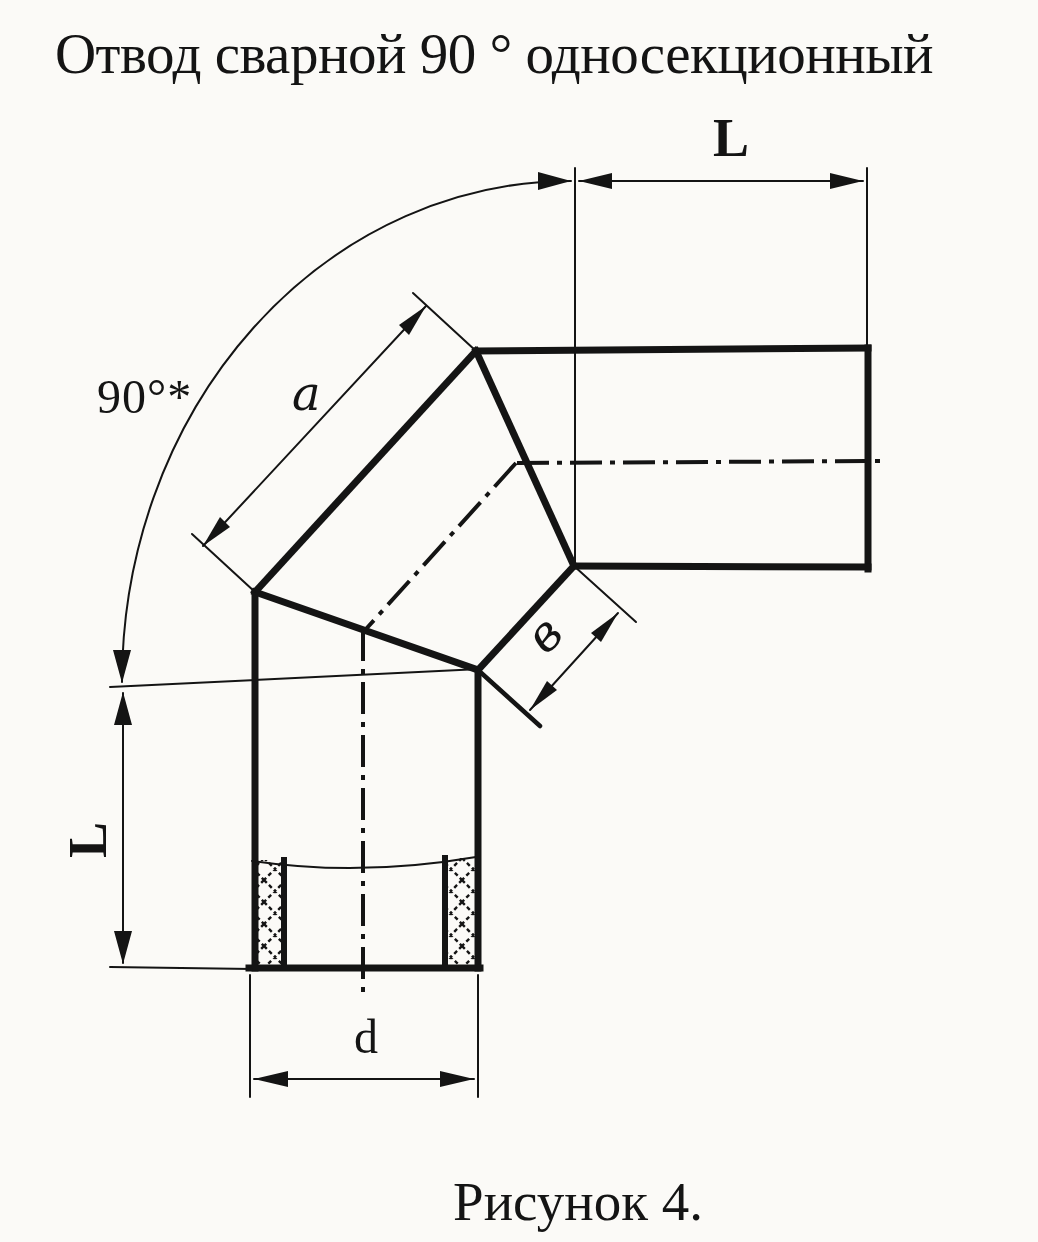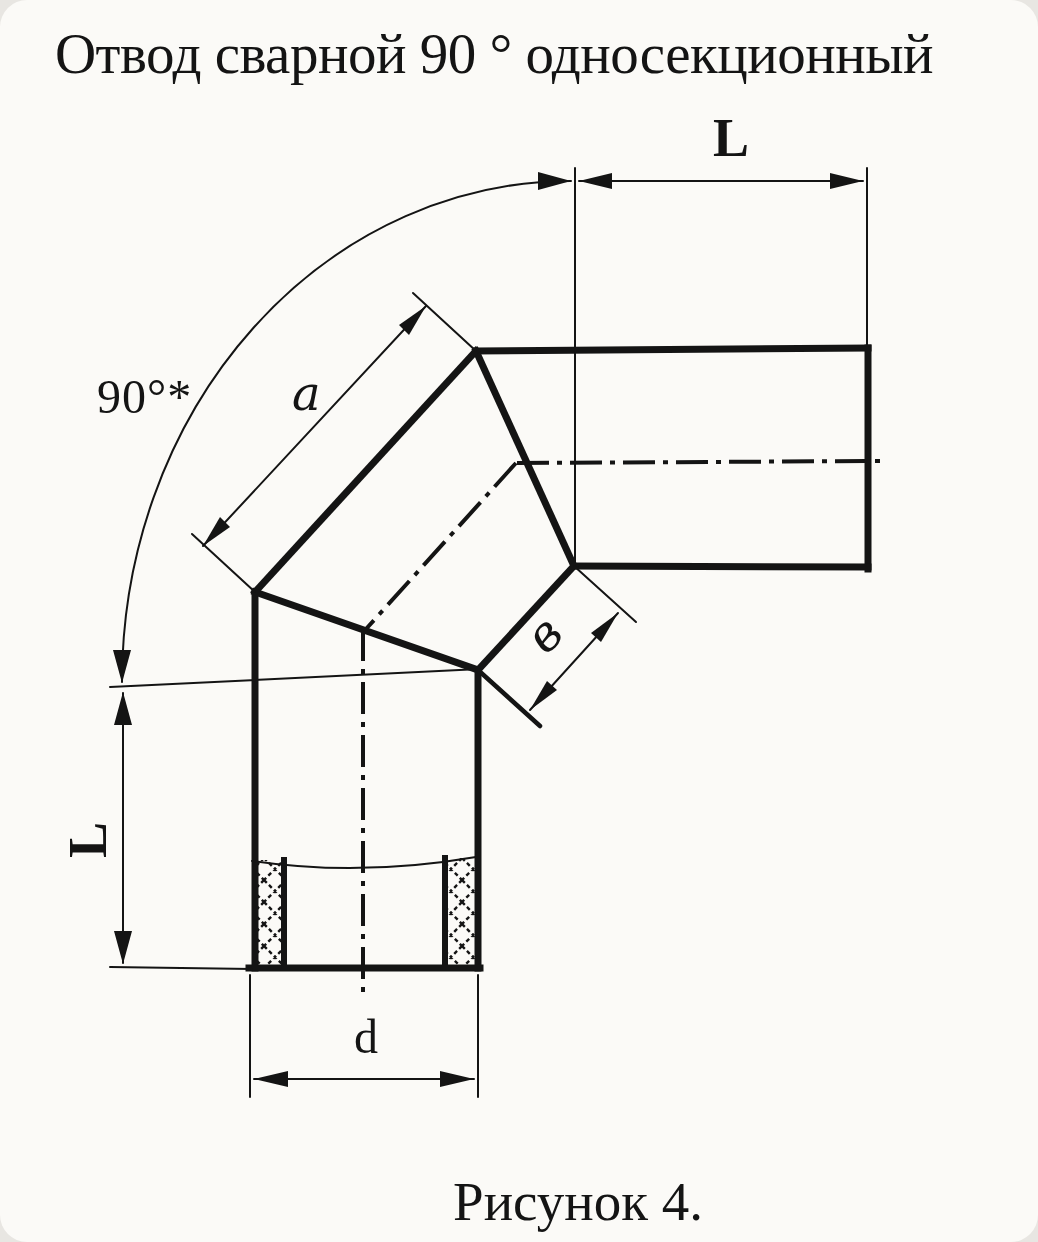--- a/index.html
+++ b/index.html
@@ -1,21 +1,20 @@
 <!DOCTYPE html>
 <html style="--ink: #141414; --paper: #fbfaf7;"><head>
 <meta charset="utf-8">
 <style>
   :root { --ink:#141414; --paper:#fbfaf7; }
   html,body { margin:0; padding:0; background:#e8e6e2; }
   .page {
     position:relative; width:1038px; height:1242px;
     background:var(--paper); overflow:hidden;
     font-family:"Liberation Serif", serif;
-    border-radius:27px;
   }
   svg { position:absolute; inset:0; }
   .xthick { stroke:var(--ink); stroke-width:7; fill:none; stroke-linecap:square; }
   .bore   { stroke:var(--ink); stroke-width:6; fill:none; stroke-linecap:square; }
   .thin   { stroke:var(--ink); stroke-width:2; fill:none; stroke-linecap:round; }
   .med    { stroke:var(--ink); stroke-width:4.5; fill:none; stroke-linecap:round; }
   .cline  { stroke:var(--ink); stroke-width:4; fill:none; stroke-dasharray:32 8 5 8; }
   .arrow  { fill:var(--ink); stroke:none; }
   text    { fill:var(--ink); }
   .lbl  { font-family:"Liberation Serif", serif; }

